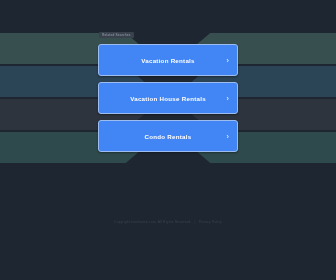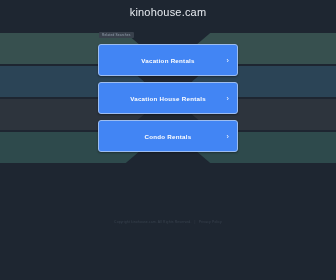--- a/index.html
+++ b/index.html
@@ -137,21 +137,20 @@
     <div class="band-row">
       <div class="band left" style="background:#2d343d"></div>
       <div class="band right" style="background:#2d343d"></div>
     </div>
     <div class="band-row">
       <div class="band left" style="background:#2e4a4c"></div>
       <div class="band right" style="background:#2e4a4c"></div>
     </div>
   </div>
 
-  <div class="site-title">kinohouse.cam</div>
 
   <div class="center-col">
     <div class="related-label">Related Searches</div>
 
     <div class="btn-stack">
 
       <div class="link-btn">
         <span class="label">Vacation Rentals</span>
         <span class="chev">›</span>
       </div>

